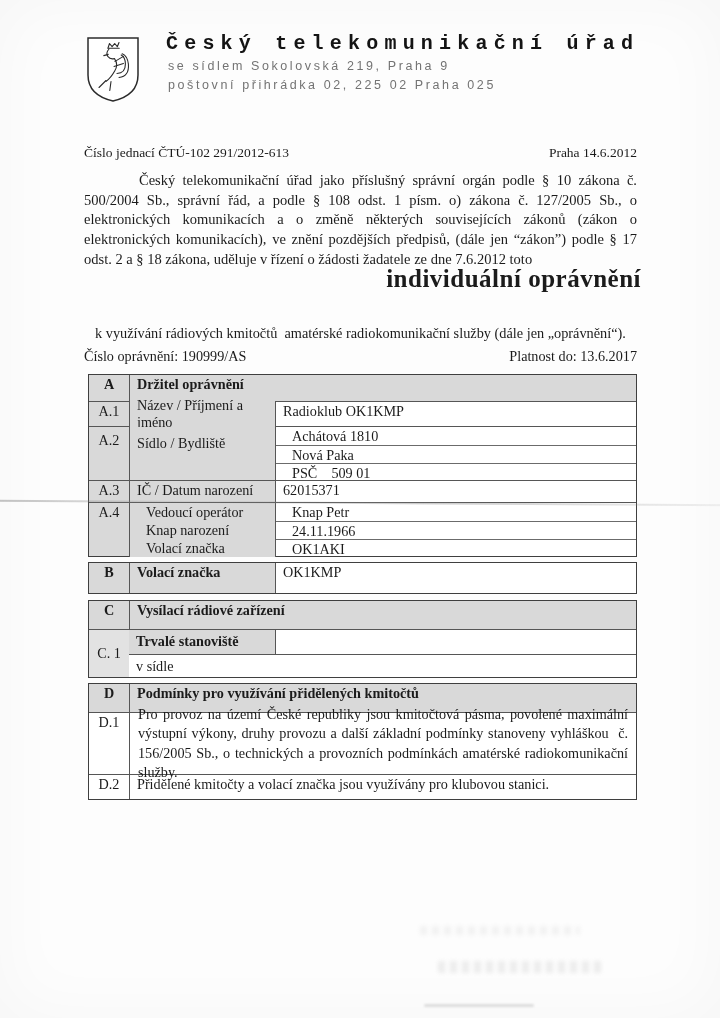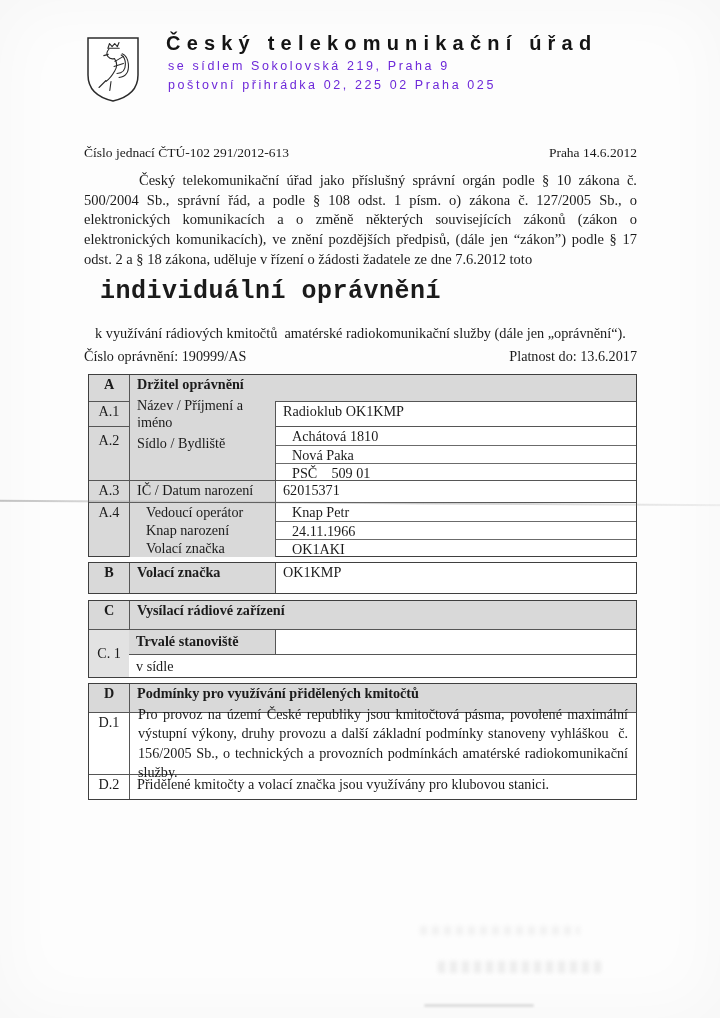--- a/index.html
+++ b/index.html
@@ -6,43 +6,43 @@
   .page {
     position:relative; width:720px; height:1018px; margin:0 auto;
     background:#fdfdfd; overflow:hidden; color:#1b1b1b;
     font-family:"Liberation Serif", serif;
     box-shadow: inset 0 0 70px rgba(0,0,0,0.03);
   }
   
   .crest { position:absolute; left:84px; top:35px; width:58px; height:68px; }
   .orgname {
     position:absolute; left:166px; top:32px; white-space:nowrap;
-    font-family:Liberation Sans, sans-serif; font-weight:700;
+    font-family:Liberation Mono, monospace; font-weight:700;
     font-size:20px; letter-spacing:6.2px; color:#141414;
   }
   .orgsub {
     position:absolute; left:168px; white-space:nowrap;
     font-family:"Liberation Sans", sans-serif; font-size:12.5px;
-    letter-spacing:2.6px; color:#6d28d9;
+    letter-spacing:2.6px; color:#737373;
   }
   .orgsub.l1 { top:59px; }
   .orgsub.l2 { top:78px; }
   
   .refrow {
     position:absolute; left:84px; top:145px; width:553px;
     display:flex; justify-content:space-between; font-size:13.5px;
   }
   
   .intro {
     position:absolute; left:84px; top:171px; width:553px; margin:0;
     font-size:14.5px; line-height:19.7px; text-align:justify; text-indent:55px;
   }
   .doctitle {
-    position:absolute; left:84px; top:261px; width:553px; margin:16px;
-    text-align:left; font-size:25px; font-weight:700; letter-spacing:0.5px;font-family:Liberation Mono, monospace;
+    position:absolute; left:84px; top:261px; width:553px; margin:4px;
+    text-align:right; font-size:25px; font-weight:700; letter-spacing:0.5px;
   }
   .subtitle {
     position:absolute; left:84px; top:325px; width:553px; margin:0;
     text-align:center; font-size:14.3px;
   }
   .licrow {
     position:absolute; left:84px; top:348px; width:553px;
     display:flex; justify-content:space-between; font-size:14.2px;
   }
   

